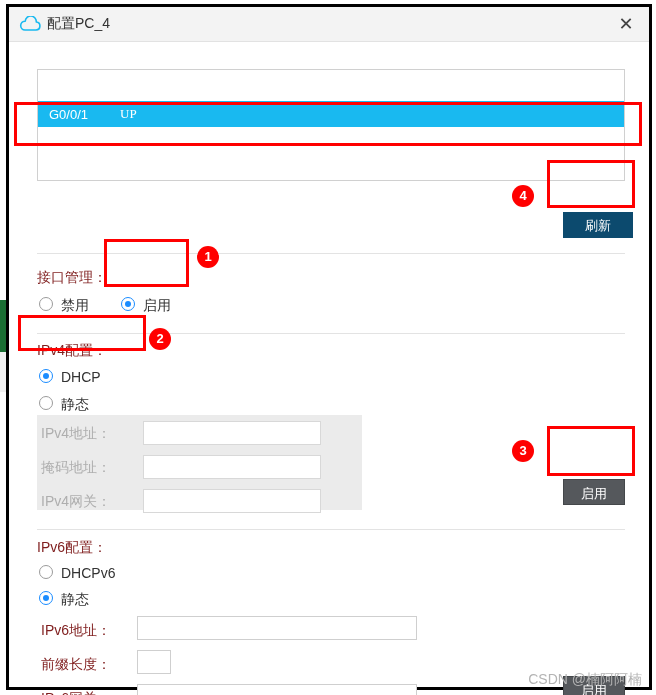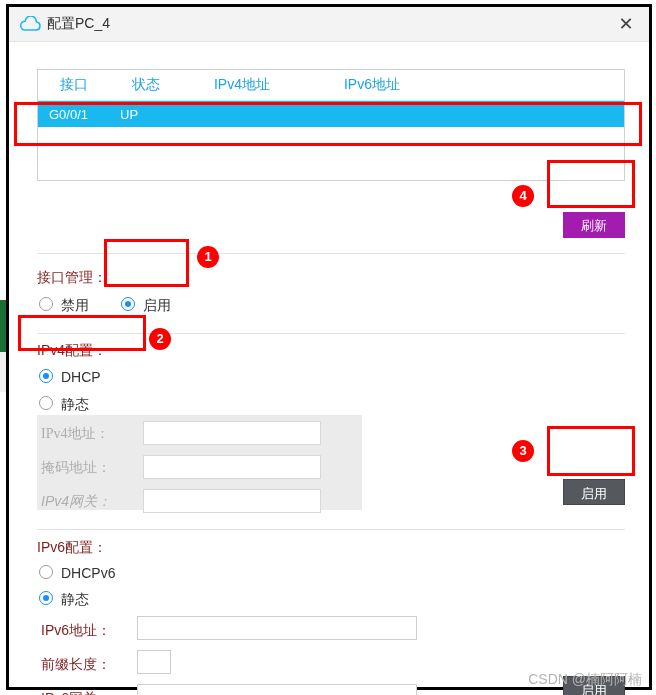--- a/index.html
+++ b/index.html
@@ -106,42 +106,42 @@
     top: 31px;
     width: 586px;
     height: 26px;
     background: #19b9f0;
     color: #ffffff;
     display: flex;
     align-items: center;
     font-size: 13px;
   }
   .td-if    { width: 82px; padding-left: 11px; box-sizing: border-box;}
-  .td-state { width: 60px; }
+  .td-state { width: 60px; font-family: Liberation Serif, serif; }
   .td-v4    { width: 200px; }
   .td-v6    { flex: 1; }
 
   
   .btn {
     background: #55585c;
     color: #ffffff;
     border: 1px solid #44474a;
     font-size: 13px;
     text-align: center;
     cursor: pointer;
     font-family: "Liberation Sans", sans-serif;
   }
   .btn-refresh {
     position: absolute;
     left: 554px;
     top: 170px;
-    width: 62px;
+    width: 70px;
     height: 26px;
     line-height: 26px;
-    background: #a21caf;
+    background: #0c4a6e;
     border: none;
   }
 
   .hr {
     position: absolute;
     left: 28px;
     width: 588px;
     height: 1px;
     background: #e3e3e3;
   }
@@ -274,26 +274,20 @@
         <path d="M6 14h11a4 4 0 0 0 0.3-7.98A5.5 5.5 0 0 0 6.2 5.2 4.4 4.4 0 0 0 6 14z" fill="none" stroke="#19b9f0" stroke-width="1.6" stroke-linejoin="round"></path>
       </svg>
     </span>
     <span class="title-text">配置PC_4</span>
     <span class="title-close">✕</span>
   </div>
 
   <div class="content">
 
     <div class="iftable">
-      <div class="iftable-head">
-        <span class="th th-if">接口</span>
-        <span class="th th-state">状态</span>
-        <span class="th th-v4">IPv4地址</span>
-        <span class="th th-v6">IPv6地址</span>
-      </div>
       <div class="iftable-row">
         <span class="td-if">G0/0/1</span>
         <span class="td-state">UP</span>
         <span class="td-v6"></span>
       </div>
     </div>
 
     <button class="btn btn-refresh">刷新</button>
 
     <div class="hr" style="top:211px;"></div>
@@ -317,27 +311,27 @@
       <span class="dot"></span>
       <span class="rlabel">DHCP</span>
     </div>
     <div class="radio" style="left:30px;top:354px;">
       <span class="dot"></span>
       <span class="rlabel">静态</span>
     </div>
 
     <div class="grayblock"></div>
 
-    <span class="label label-dim" style="left:32px;top:383px;font-family:Liberation Serif, serif;">IPv4地址：</span>
+    <span class="label label-dim" style="left:32px;top:383px;">IPv4地址：</span>
     <input class="field" disabled="" style="left: 134px; top: 379px; width: 178px;" value="">
 
     <span class="label label-dim" style="left:32px;top:417px;">掩码地址：</span>
     <input class="field" disabled="" style="left: 134px; top: 413px; width: 178px;" value="">
 
-    <span class="label label-dim" style="left:32px;top:451px;font-style:italic;">IPv4网关：</span>
+    <span class="label label-dim" style="left:32px;top:451px;">IPv4网关：</span>
     <input class="field" disabled="" style="left: 134px; top: 447px; width: 178px;" value="">
 
     <button class="btn btn-apply" style="left:554px;top:437px;">启用</button>
 
     <div class="hr" style="top:487px;"></div>
 
     <span class="label" style="left:28px;top:497px;">IPv6配置：</span>
 
     <div class="radio" style="left:30px;top:523px;">
       <span class="dot"></span>

